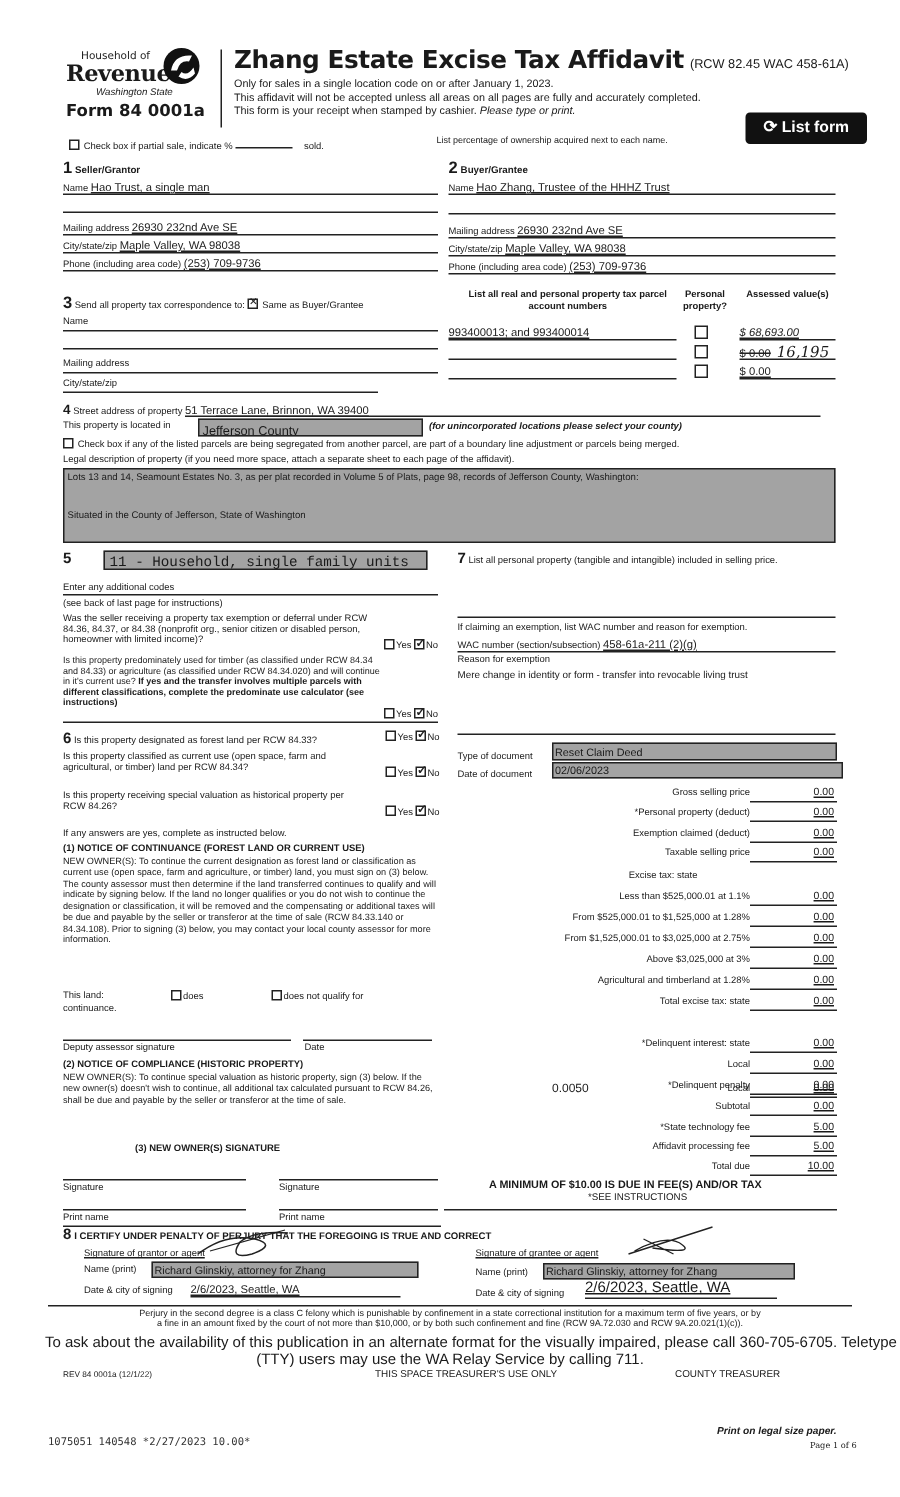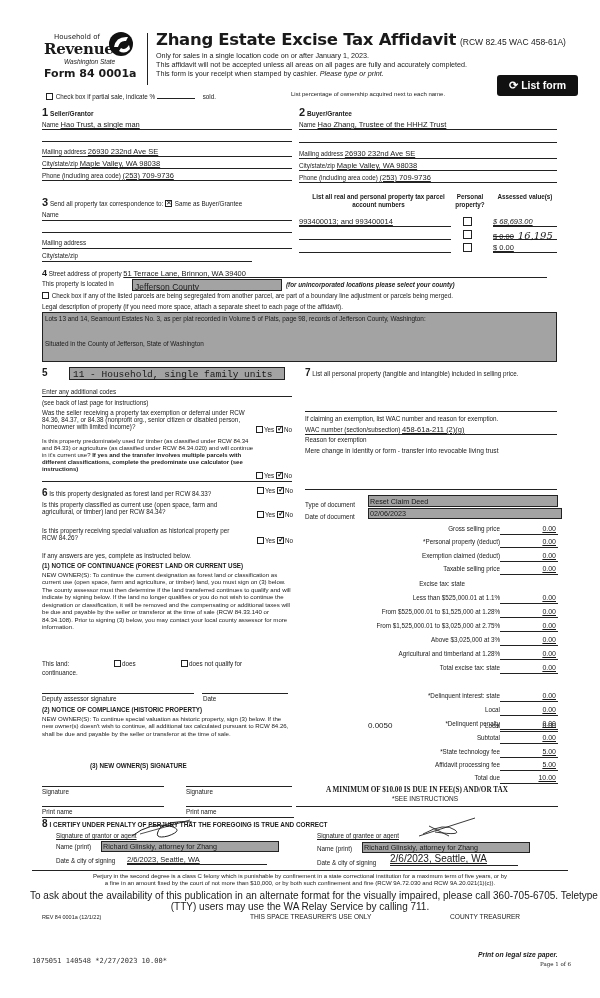--- a/index.html
+++ b/index.html
@@ -354,21 +354,21 @@
 <div class="money-row" style="top:761px;">
     <span class="k">Affidavit processing fee</span>
     <span class="line"></span>
     <span class="v">5.00</span>
   </div>
 <div class="money-row" style="top:774px;">
     <span class="k">Total due</span>
     <span class="line"></span>
     <span class="v">10.00</span>
   </div>
-<div class="abs bold" style="left:326px;top:786px;font-size:7.2px;white-space:nowrap;font-family:Liberation Serif, serif;">A MINIMUM OF $10.00 IS DUE IN FEE(S) AND/OR TAX</div>
+<div class="abs bold" style="left:326px;top:786px;font-size:7.2px;white-space:nowrap;">A MINIMUM OF $10.00 IS DUE IN FEE(S) AND/OR TAX</div>
 <div class="abs" style="left:392px;top:795px;font-size:6.5px;white-space:nowrap;">*SEE INSTRUCTIONS</div>
 <div class="hline" style="left:296px;top:806px;width:262px;"></div>
 
 <div class="hline" style="left:42px;top:817px;width:252px;"></div>
 <div class="abs" style="left:42px;top:818px;white-space:nowrap;">
   <span class="sec" style="font-size:10px;">8</span>
   <span class="bold" style="font-size:6.4px;">I CERTIFY UNDER PENALTY OF PERJURY THAT THE FOREGOING IS TRUE AND CORRECT</span>
 </div>
 <div class="abs lbl" style="left:56px;top:832px;white-space:nowrap;">
   <span style="text-decoration:underline;">Signature of grantor or agent</span>

